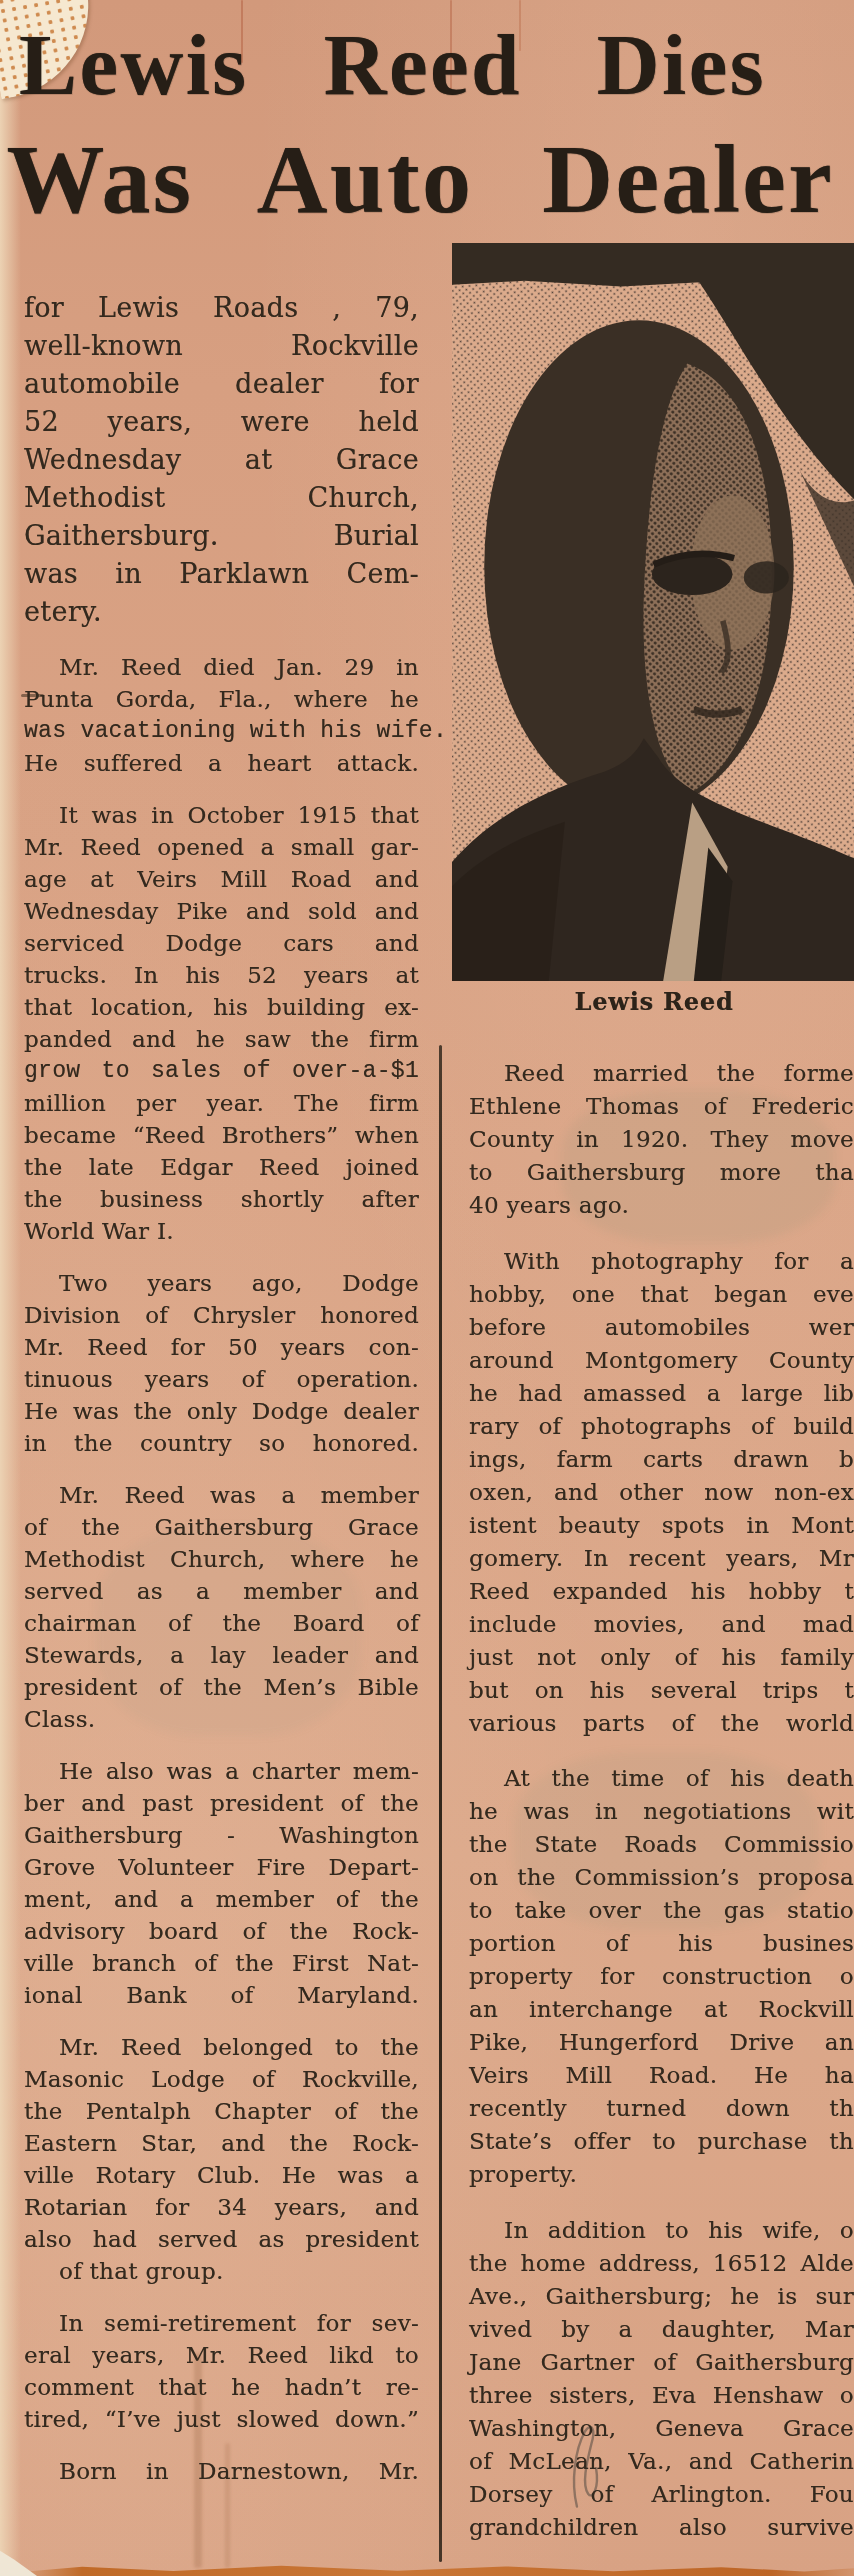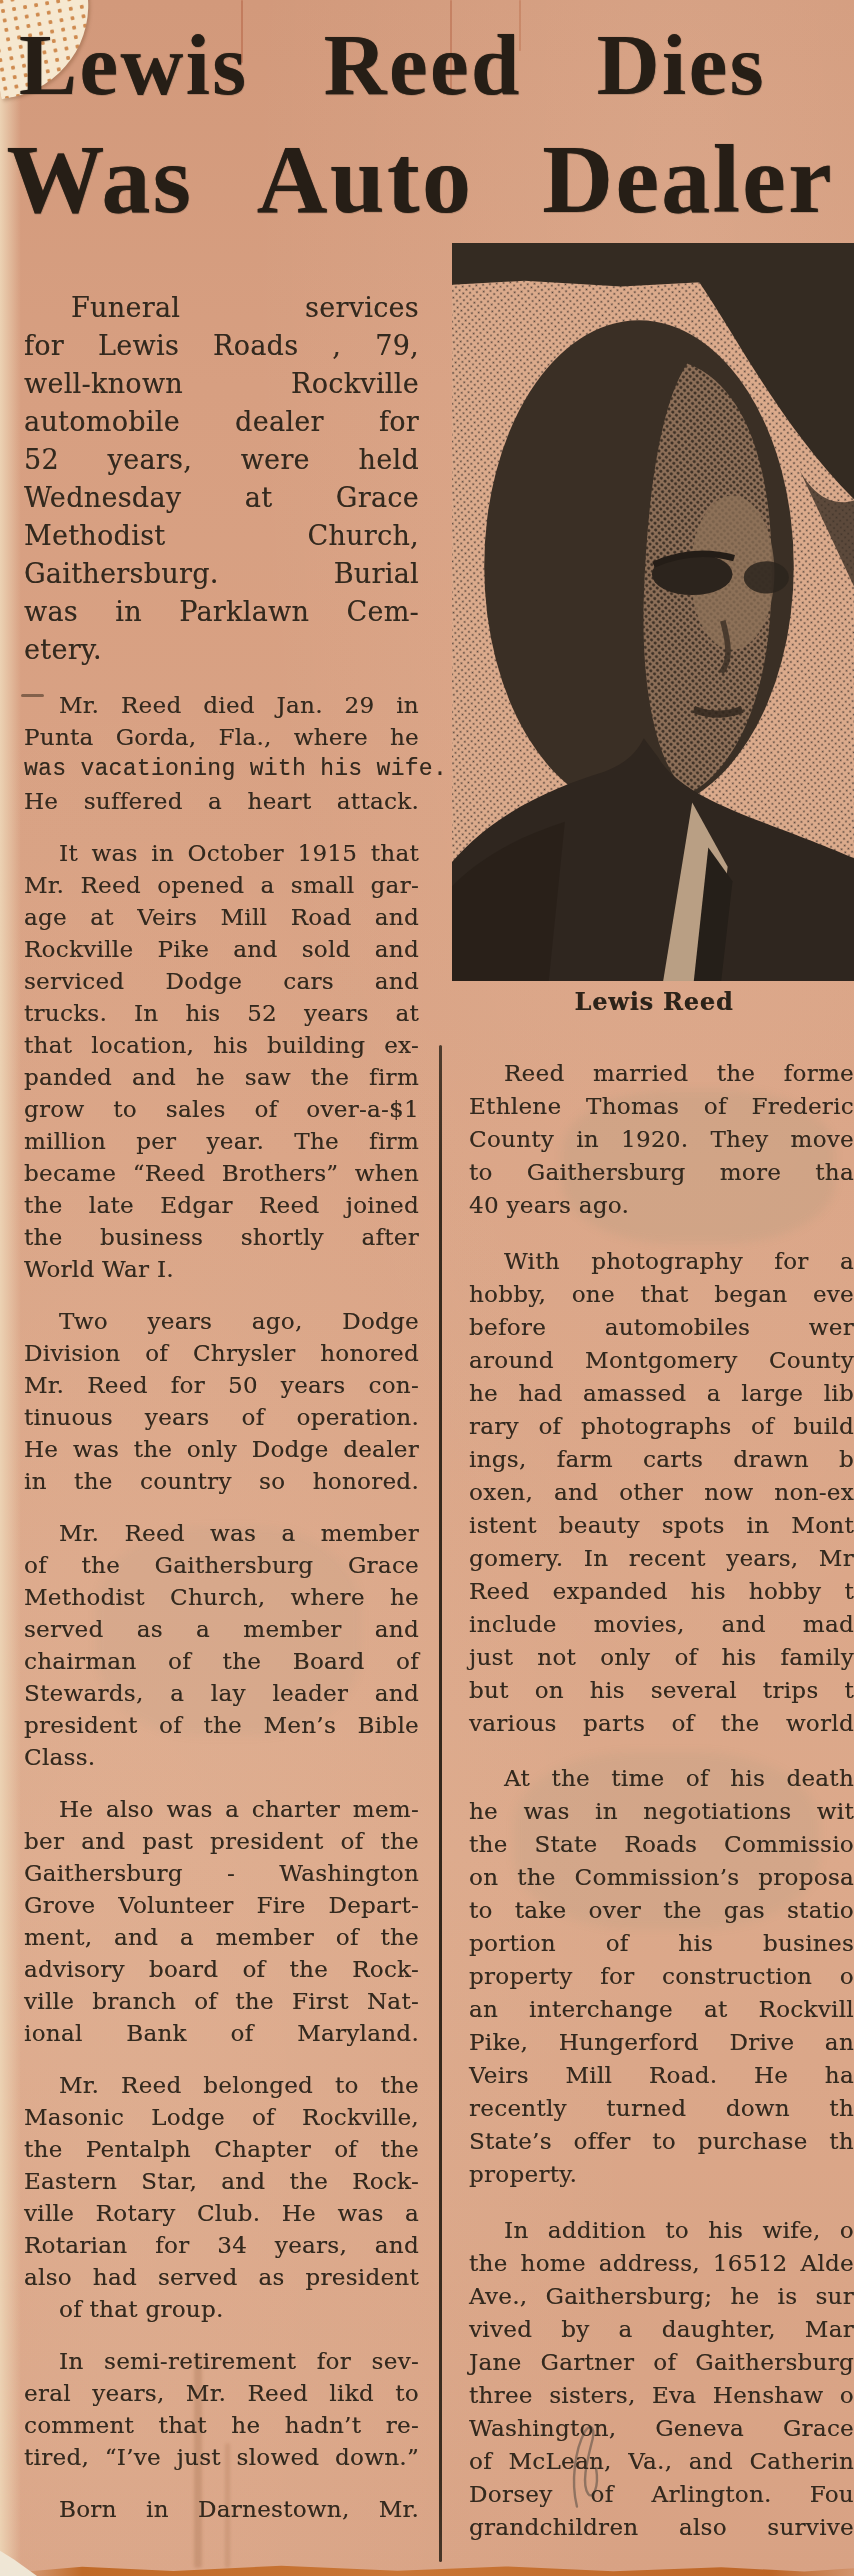--- a/index.html
+++ b/index.html
@@ -152,47 +152,46 @@
 
     <path d="M0,918 V800 C40,760 90,736 140,720 L120,918 Z" fill="#282019" opacity="0.85"></path>
   </svg>
 </div>
 <div class="photo-caption">Lewis Reed</div>
 
 <div class="divider"></div>
 
 <div class="col" id="col-left">
     <div class="para lead">
-      <div class="line first" style="text-align-last: justify;">Funeral services</div>
       <div class="line" style="text-align-last: justify;">for Lewis Roads , 79,</div>
       <div class="line" style="text-align-last: justify;">well-known Rockville</div>
       <div class="line" style="text-align-last: justify;">automobile dealer for</div>
       <div class="line" style="text-align-last: justify;">52 years, were held</div>
       <div class="line" style="text-align-last: justify;">Wednesday at Grace</div>
       <div class="line" style="text-align-last: justify;">Methodist Church,</div>
       <div class="line" style="text-align-last: justify;">Gaithersburg. Burial</div>
       <div class="line" style="text-align-last: justify;">was in Parklawn Cem-</div>
       <div class="line" style="text-align-last: left;">etery.</div>
     </div>
     <div class="para">
       <div class="line first" style="text-align-last: justify;">Mr. Reed died Jan. 29 in</div>
       <div class="line" style="text-align-last: justify;">Punta Gorda, Fla., where he</div>
       <div class="line" style="text-align-last: justify; font-family: Liberation Mono, monospace;">was vacationing with his wife.</div>
       <div class="line" style="text-align-last: justify;">He suffered a heart attack.</div>
     </div>
     <div class="para">
       <div class="line first" style="text-align-last: justify;">It was in October 1915 that</div>
       <div class="line" style="text-align-last: justify;">Mr. Reed opened a small gar-</div>
       <div class="line" style="text-align-last: justify;">age at Veirs Mill Road and</div>
-      <div class="line" style="text-align-last: justify;">Rockville Pike and sold and</div>
+      <div class="line" style="text-align-last: justify;">Wednesday Pike and sold and</div>
       <div class="line" style="text-align-last: justify;">serviced Dodge cars and</div>
       <div class="line" style="text-align-last: justify;">trucks. In his 52 years at</div>
       <div class="line" style="text-align-last: justify;">that location, his building ex-</div>
       <div class="line" style="text-align-last: justify;">panded and he saw the firm</div>
-      <div class="line" style="text-align-last: justify;">grow to sales of over-a-$1</div>
+      <div class="line" style="text-align-last: justify; font-family: Liberation Mono, monospace;">grow to sales of over-a-$1</div>
       <div class="line" style="text-align-last: justify;">million per year. The firm</div>
       <div class="line" style="text-align-last: justify;">became “Reed Brothers” when</div>
       <div class="line" style="text-align-last: justify;">the late Edgar Reed joined</div>
       <div class="line" style="text-align-last: justify;">the business shortly after</div>
       <div class="line" style="text-align-last: left;">World War I.</div>
     </div>
     <div class="para">
       <div class="line first" style="text-align-last: justify;">Two years ago, Dodge</div>
       <div class="line" style="text-align-last: justify;">Division of Chrysler honored</div>
       <div class="line" style="text-align-last: justify;">Mr. Reed for 50 years con-</div>

